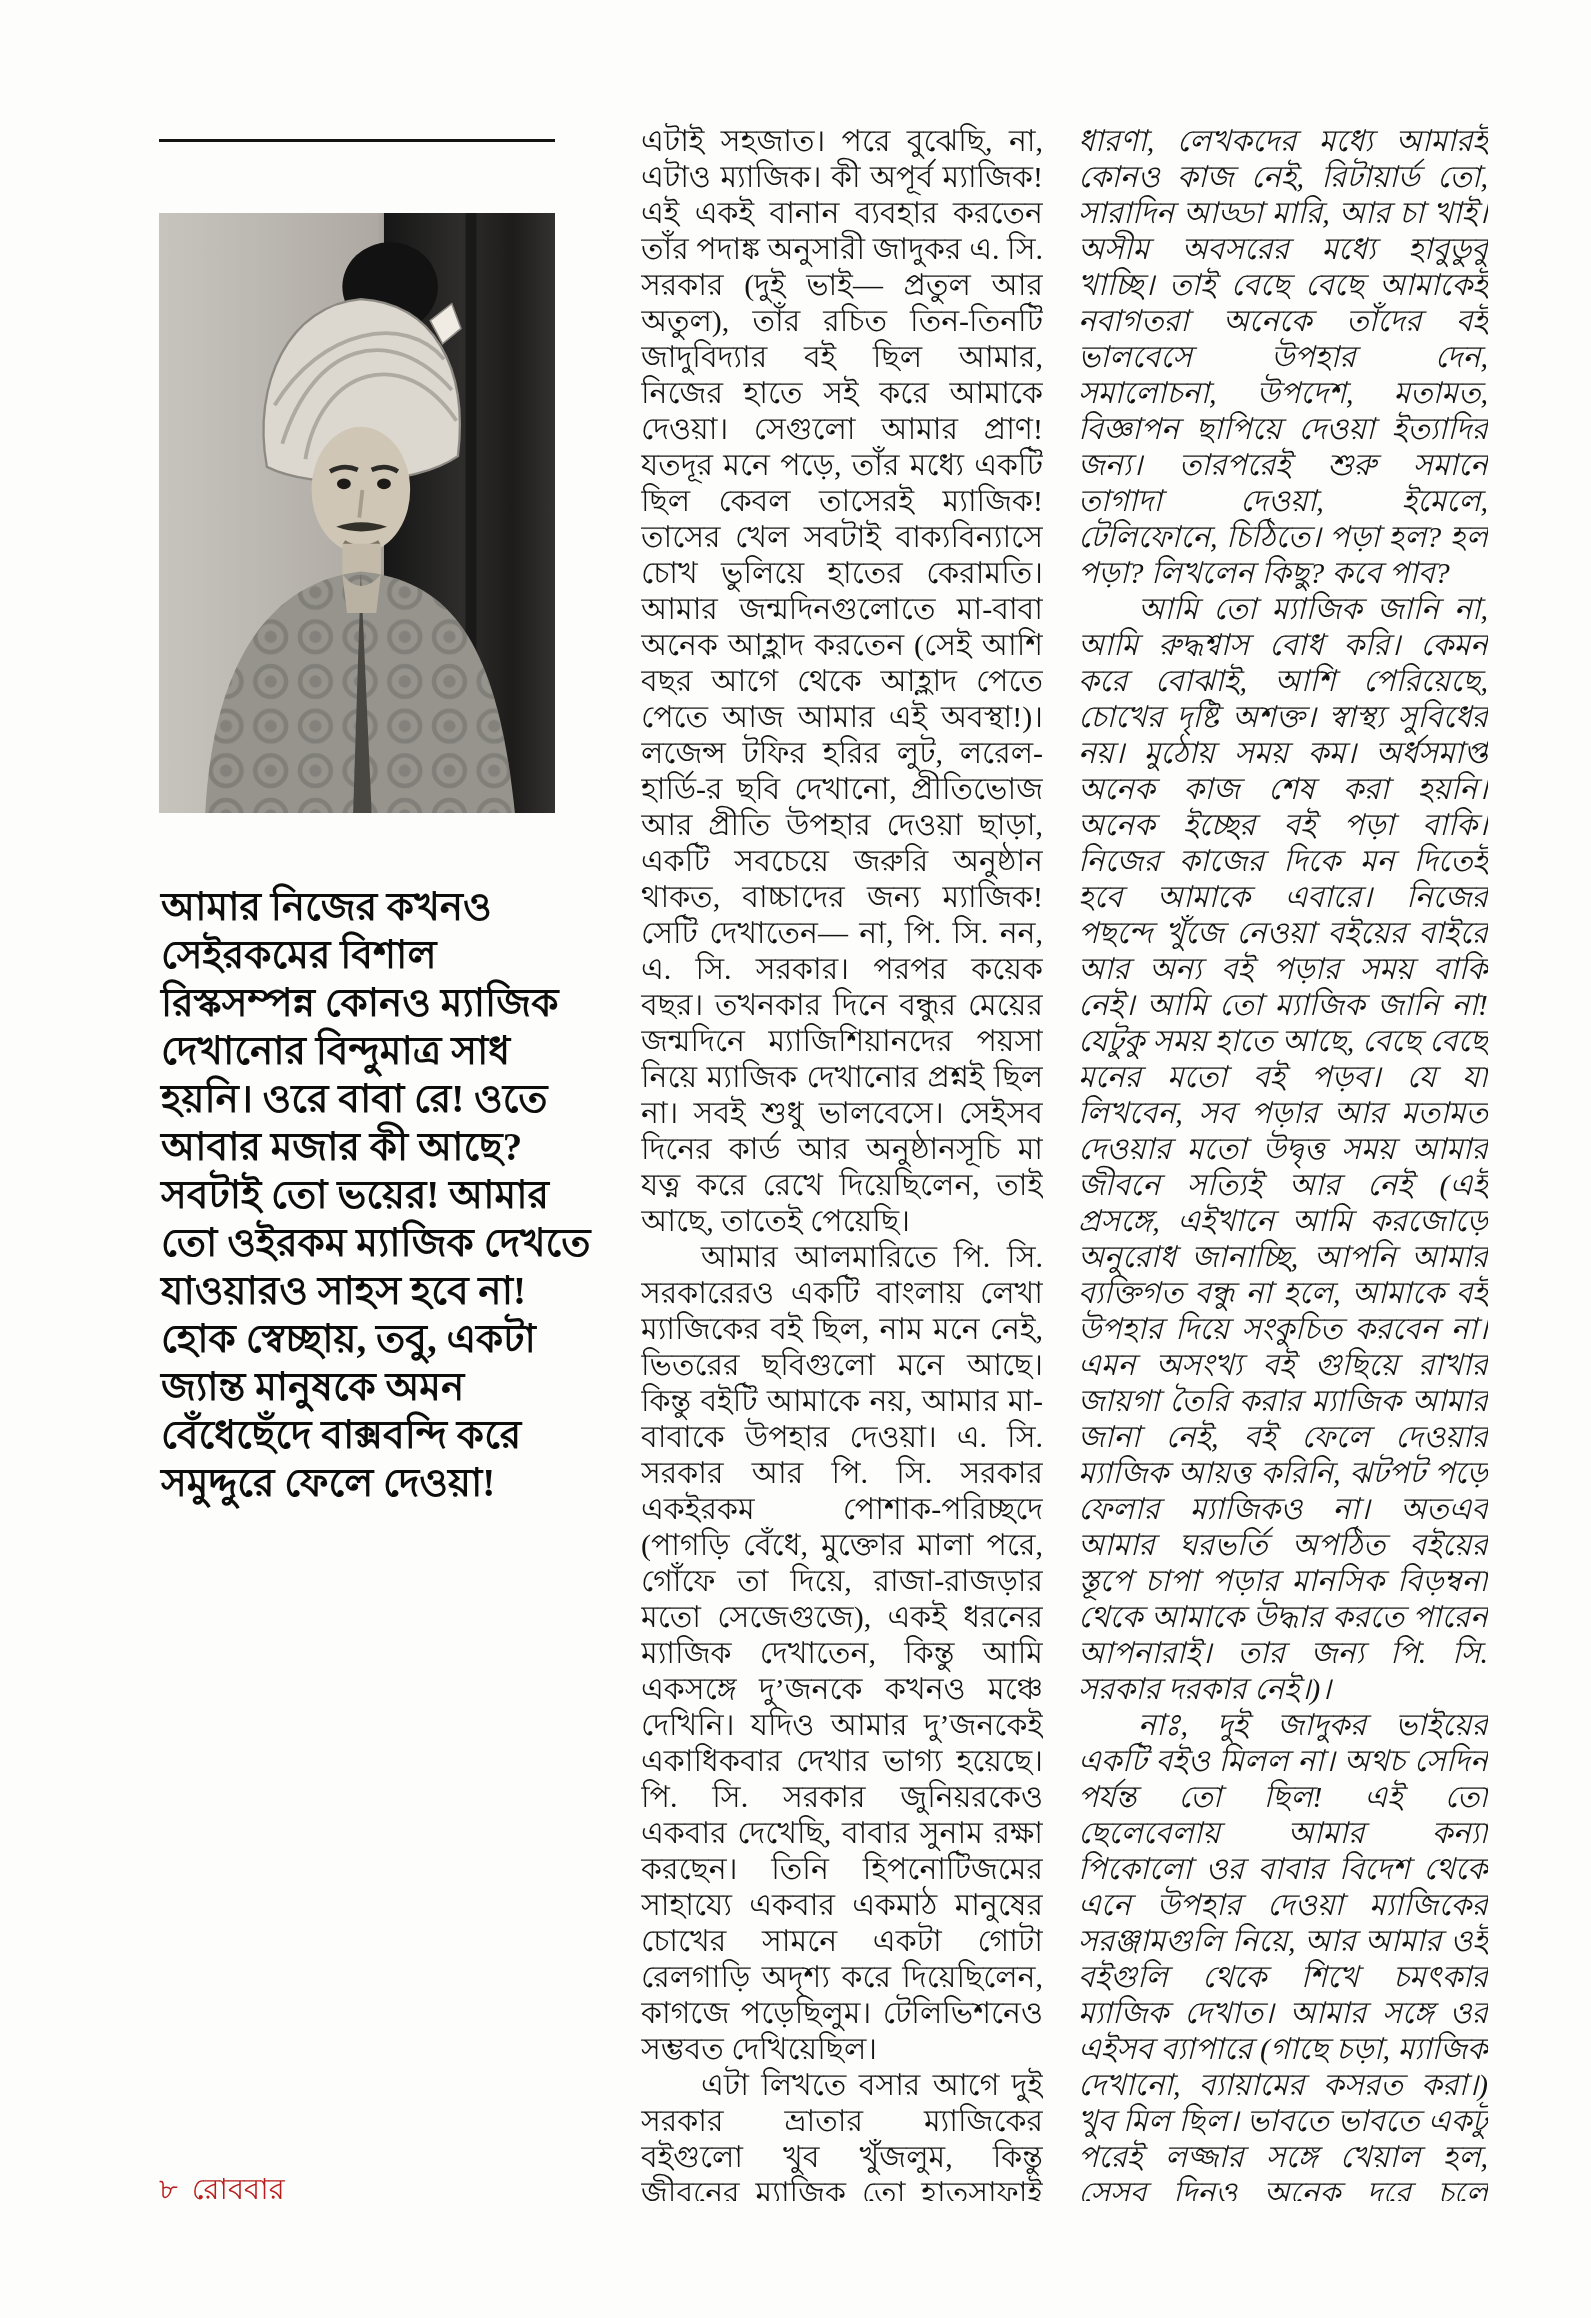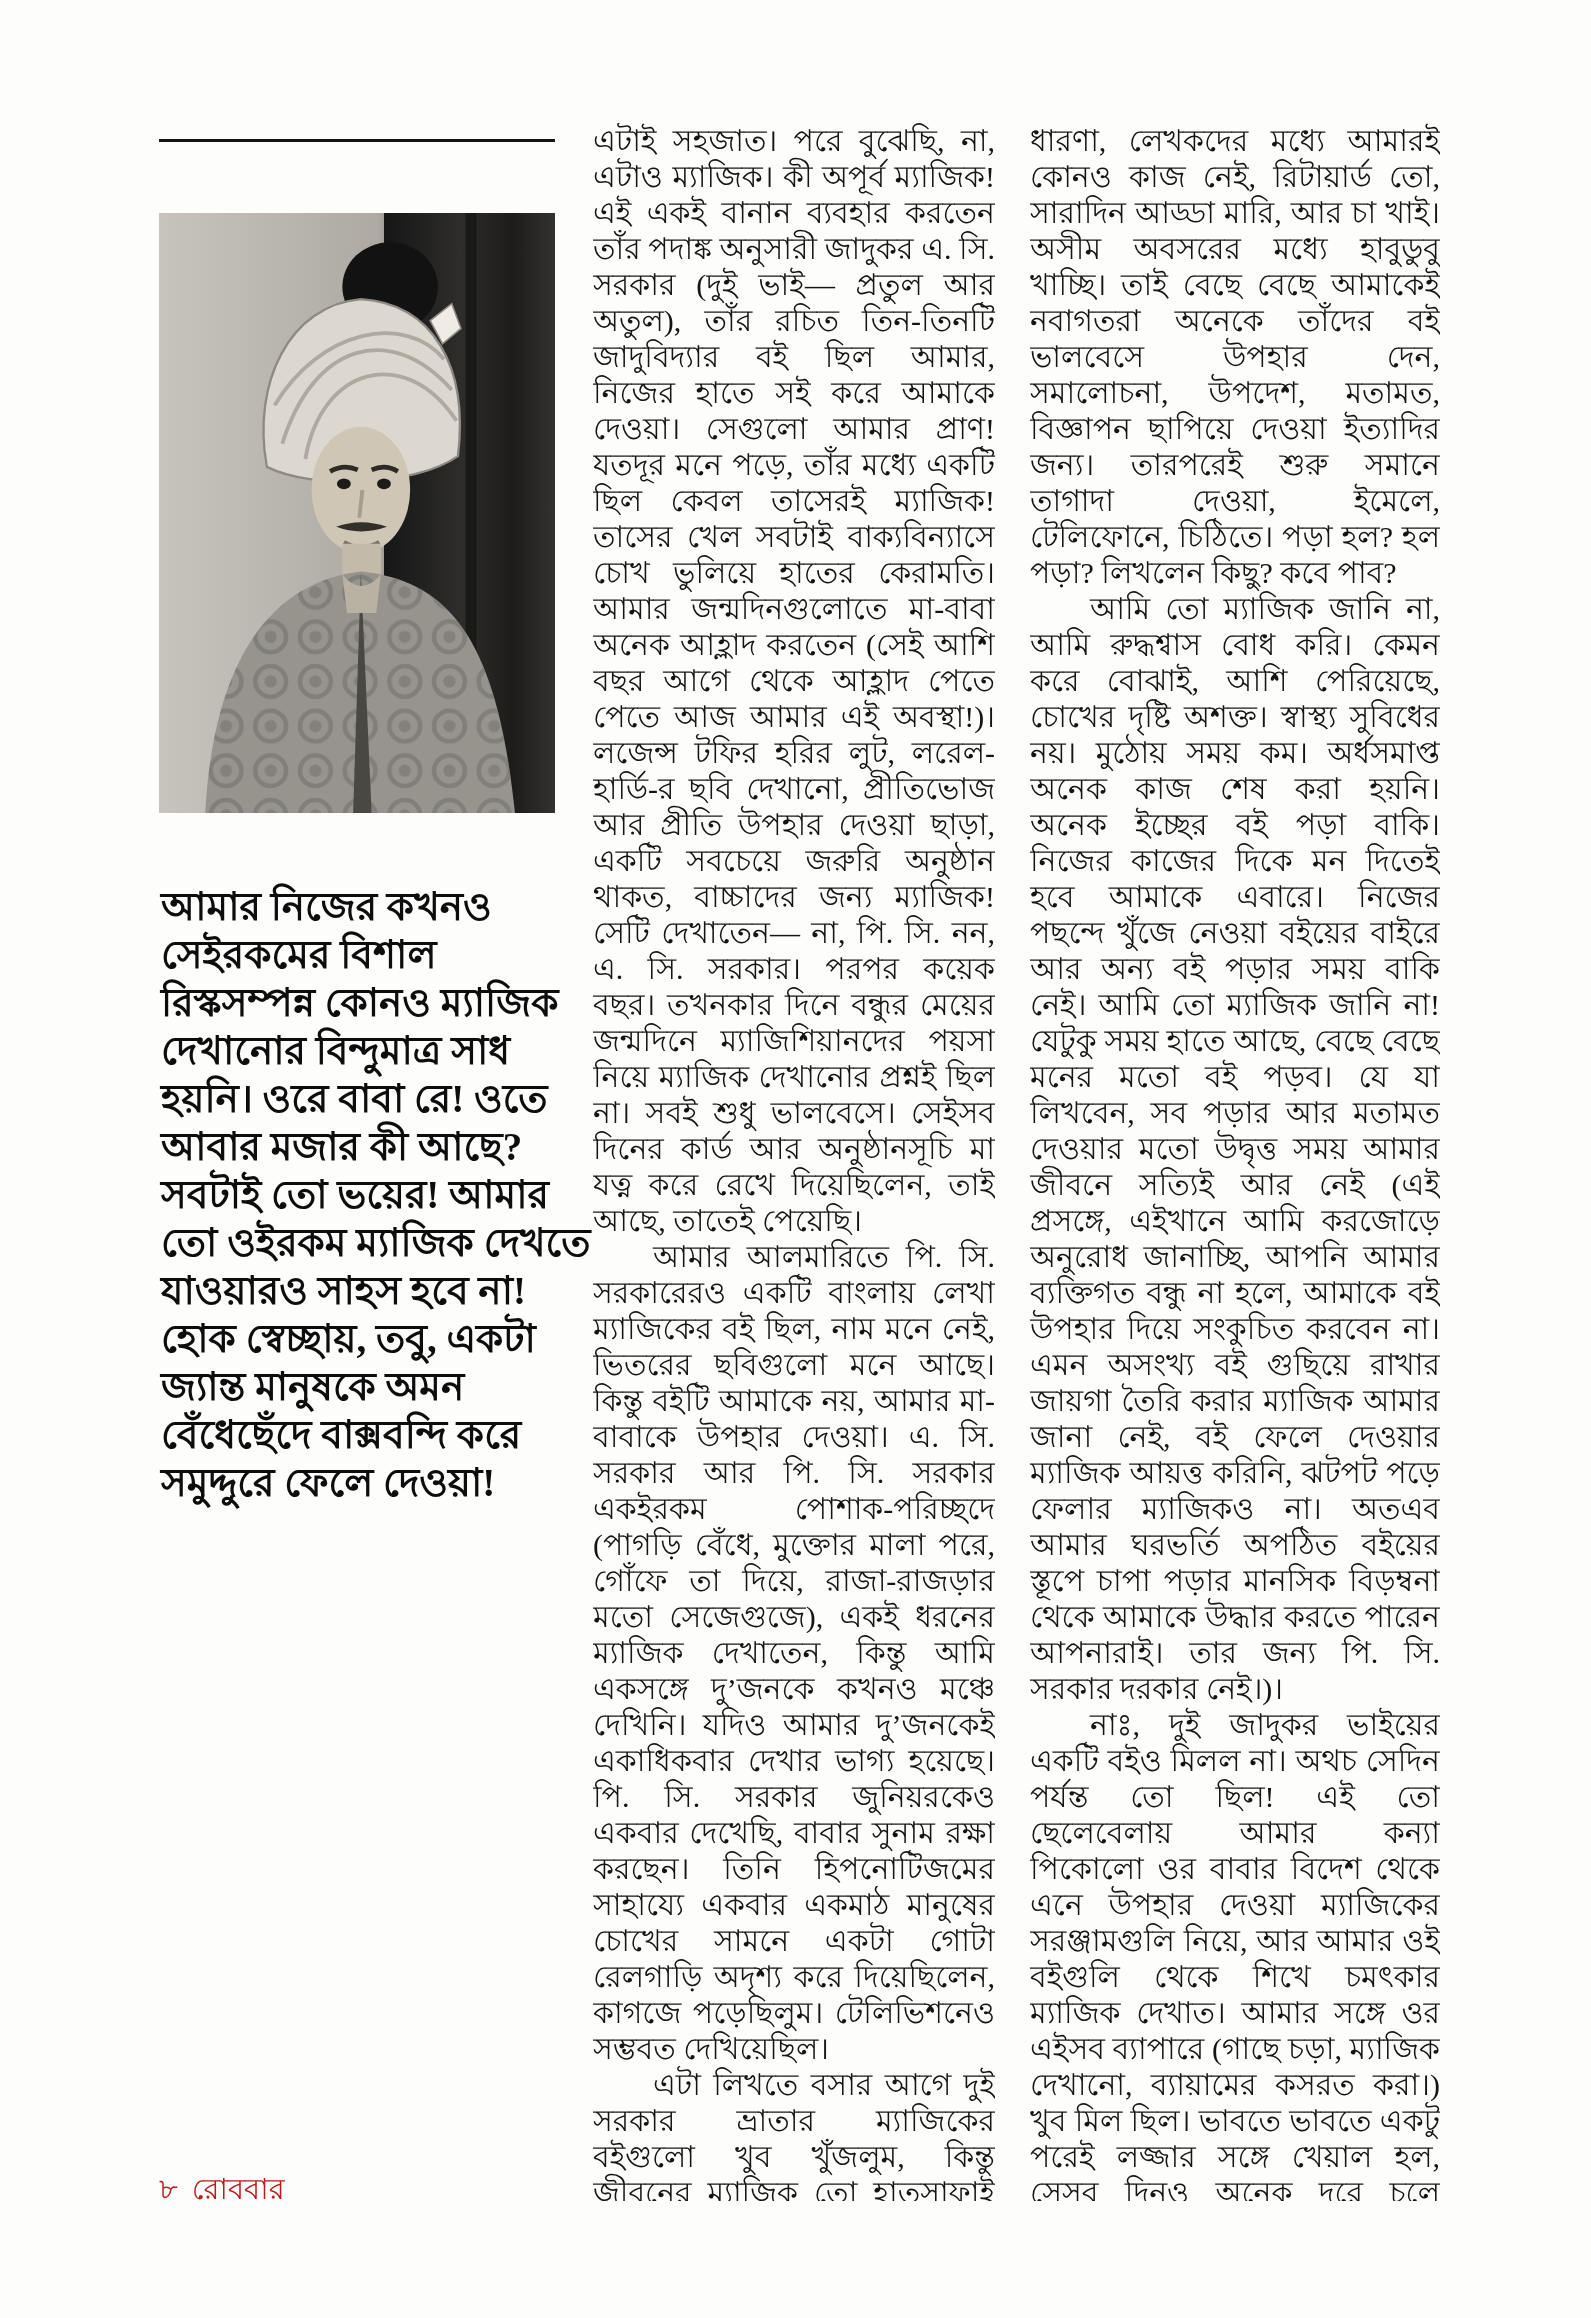--- a/index.html
+++ b/index.html
@@ -29,23 +29,24 @@
     font-size:39px;line-height:48px;
     text-align:left;
     color:#0d0d0d;
   }
   .body-col{
     position:absolute;top:123px;height:2078px;
     font-size:30px;line-height:36px;
     text-align:justify;
     overflow:hidden;
     color:#141414;
+    margin-left:48px;
   }
   .col-middle{left:593px;width:402px;}
-  .col-right{left:1030px;width:410px;}
+  .col-right{left:1030px;width:410px;font-style:italic;}
   .body-col p{margin:0;padding:0;}
   .body-col p + p{text-indent:60px;}
   .footer{
     position:absolute;left:159px;top:2172px;
     font-size:29px;line-height:34px;color:#b91c1c;
     white-space:nowrap;
   }
   .footer .pgnum{margin-right:14px;}
 </style>
 </head>

